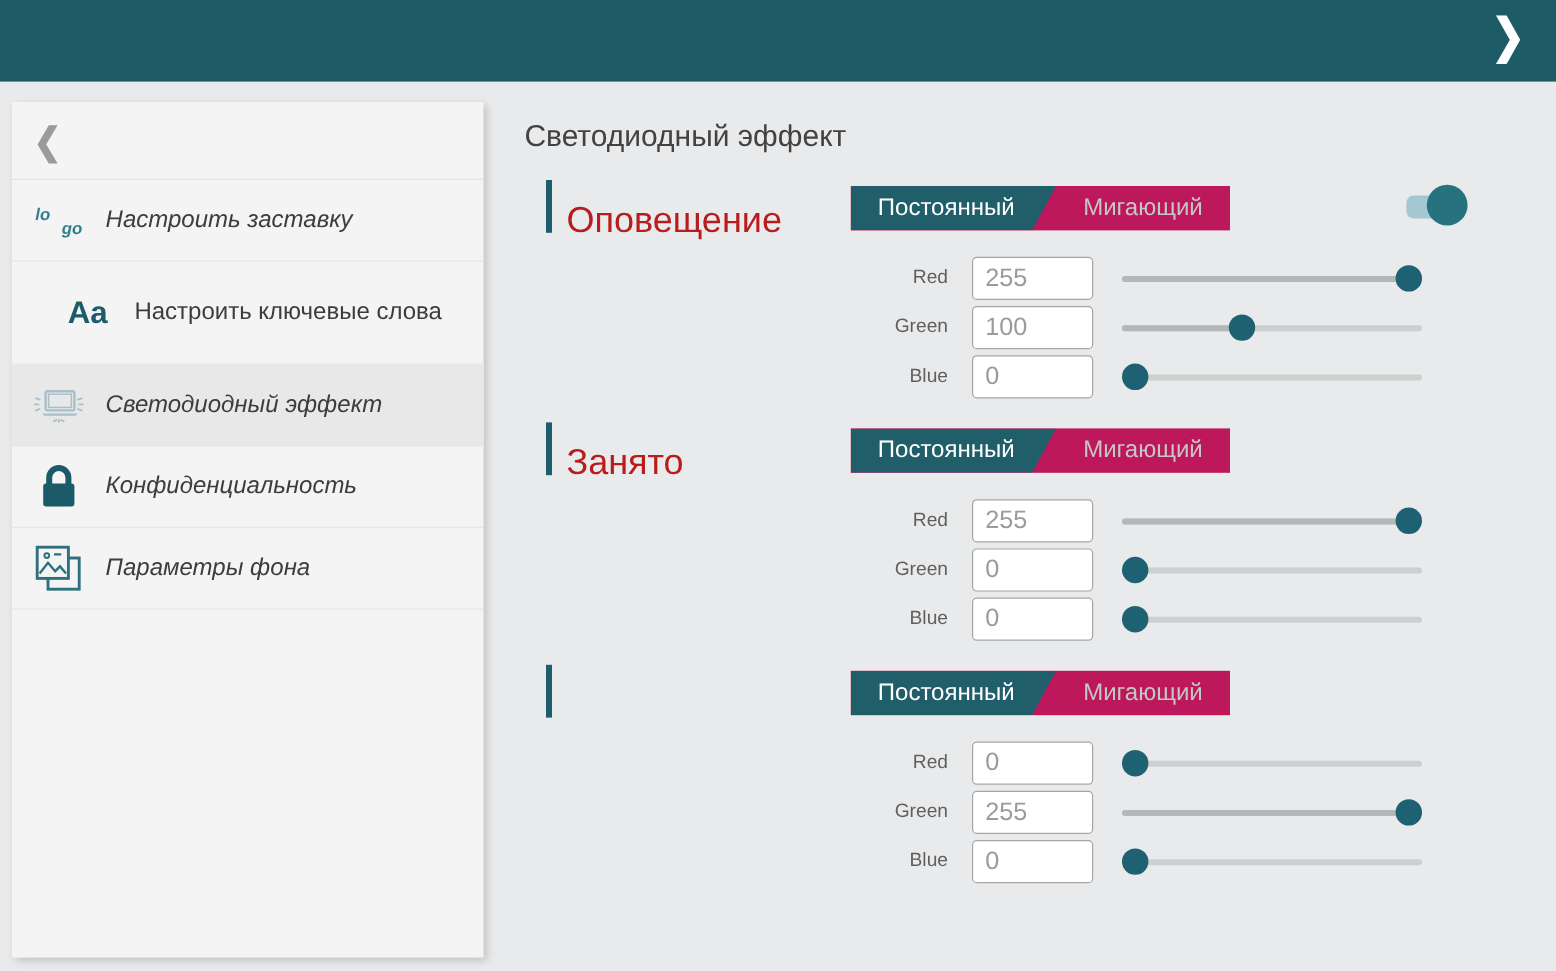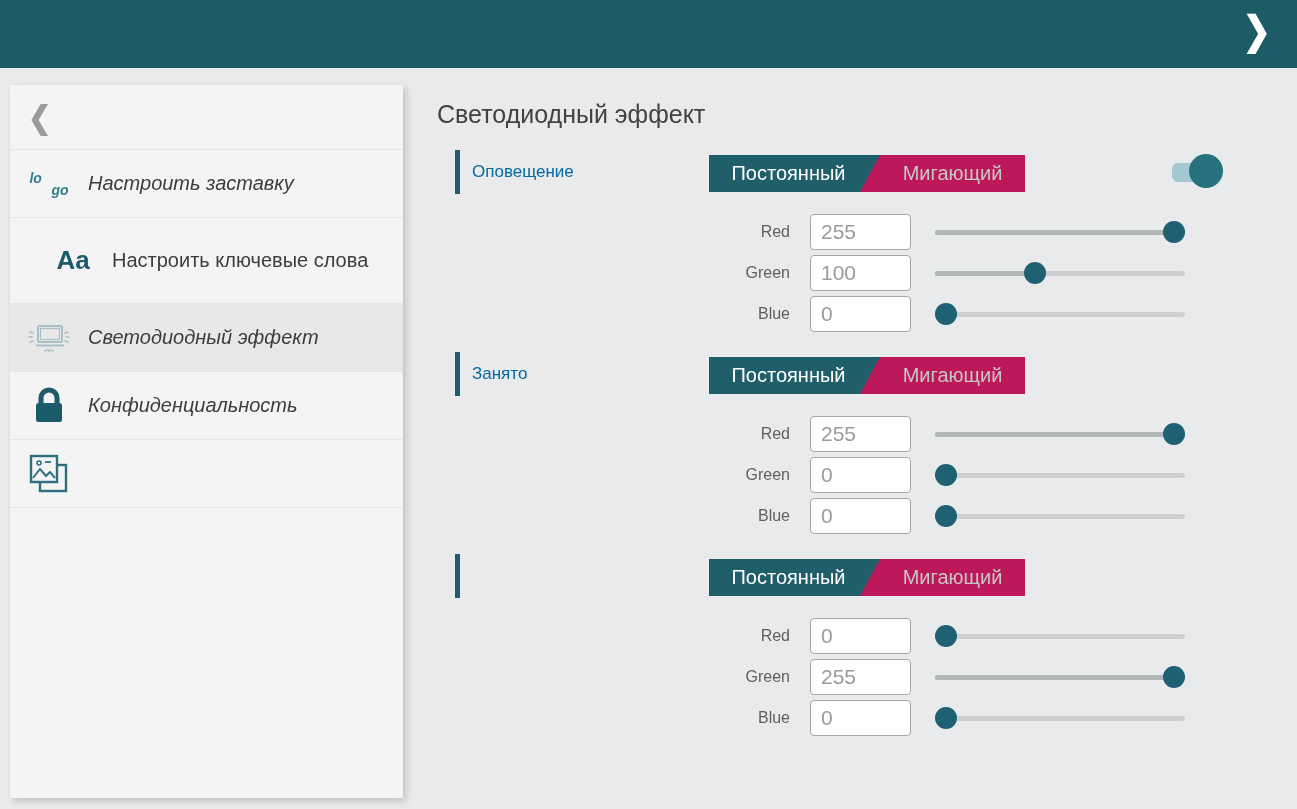--- a/index.html
+++ b/index.html
@@ -58,22 +58,22 @@
   
   .main-title{
     position:absolute;left:437px;top:100px;
     font-size:25px;color:#424242;
   }
   .section{position:absolute;left:437px;width:800px;height:190px;}
   .sec-bar{
     position:absolute;left:18px;top:0;width:5px;height:44px;background:#1e5d6d;
   }
   .sec-name{
-    position:absolute;left:35px;top:0;height:44px;line-height:44px;
-    font-size:17px;color:#0369a1;
+    position:absolute;left:35px;top:12px;height:44px;line-height:44px;
+    font-size:30px;color:#b91c1c;
   }
   
   .tabs{
     position:absolute;left:272px;top:5px;width:316px;height:37px;
     background:#be185d;cursor:pointer;
   }
   .tab-active{
     position:absolute;left:0;top:0;height:37px;width:171px;
     background:#205e6a;color:#ffffff;
     clip-path:polygon(0 0,100% 0,calc(100% - 20px) 100%,0 100%);
@@ -188,20 +188,21 @@
   <div class="side-item h67">
     <span class="side-icon">
       <svg width="44" height="44" viewBox="0 0 44 44">
         <rect x="13" y="13" width="26" height="26" fill="none" stroke="#2e707e" stroke-width="2.4"></rect>
         <rect x="4" y="4" width="26" height="26" fill="#f4f4f4" stroke="#2e707e" stroke-width="2.4"></rect>
         <path d="M6 26 L13 17 L19 24 L23 20 L28 26" fill="none" stroke="#2e707e" stroke-width="2"></path>
         <circle cx="12" cy="11" r="2" fill="none" stroke="#2e707e" stroke-width="1.6"></circle>
         <line x1="18" y1="10" x2="24" y2="10" stroke="#2e707e" stroke-width="1.8"></line>
       </svg>
     </span>
+    <span class="side-label">Параметры фона</span>
   </div>
 </div>
 
 <div class="main-title">Светодиодный эффект</div>
 
 <div class="section" style="top:150px">
   <div class="sec-bar"></div>
   <div class="sec-name">Оповещение</div>
   <div class="tabs">
     <div class="tab-active">Постоянный</div>

